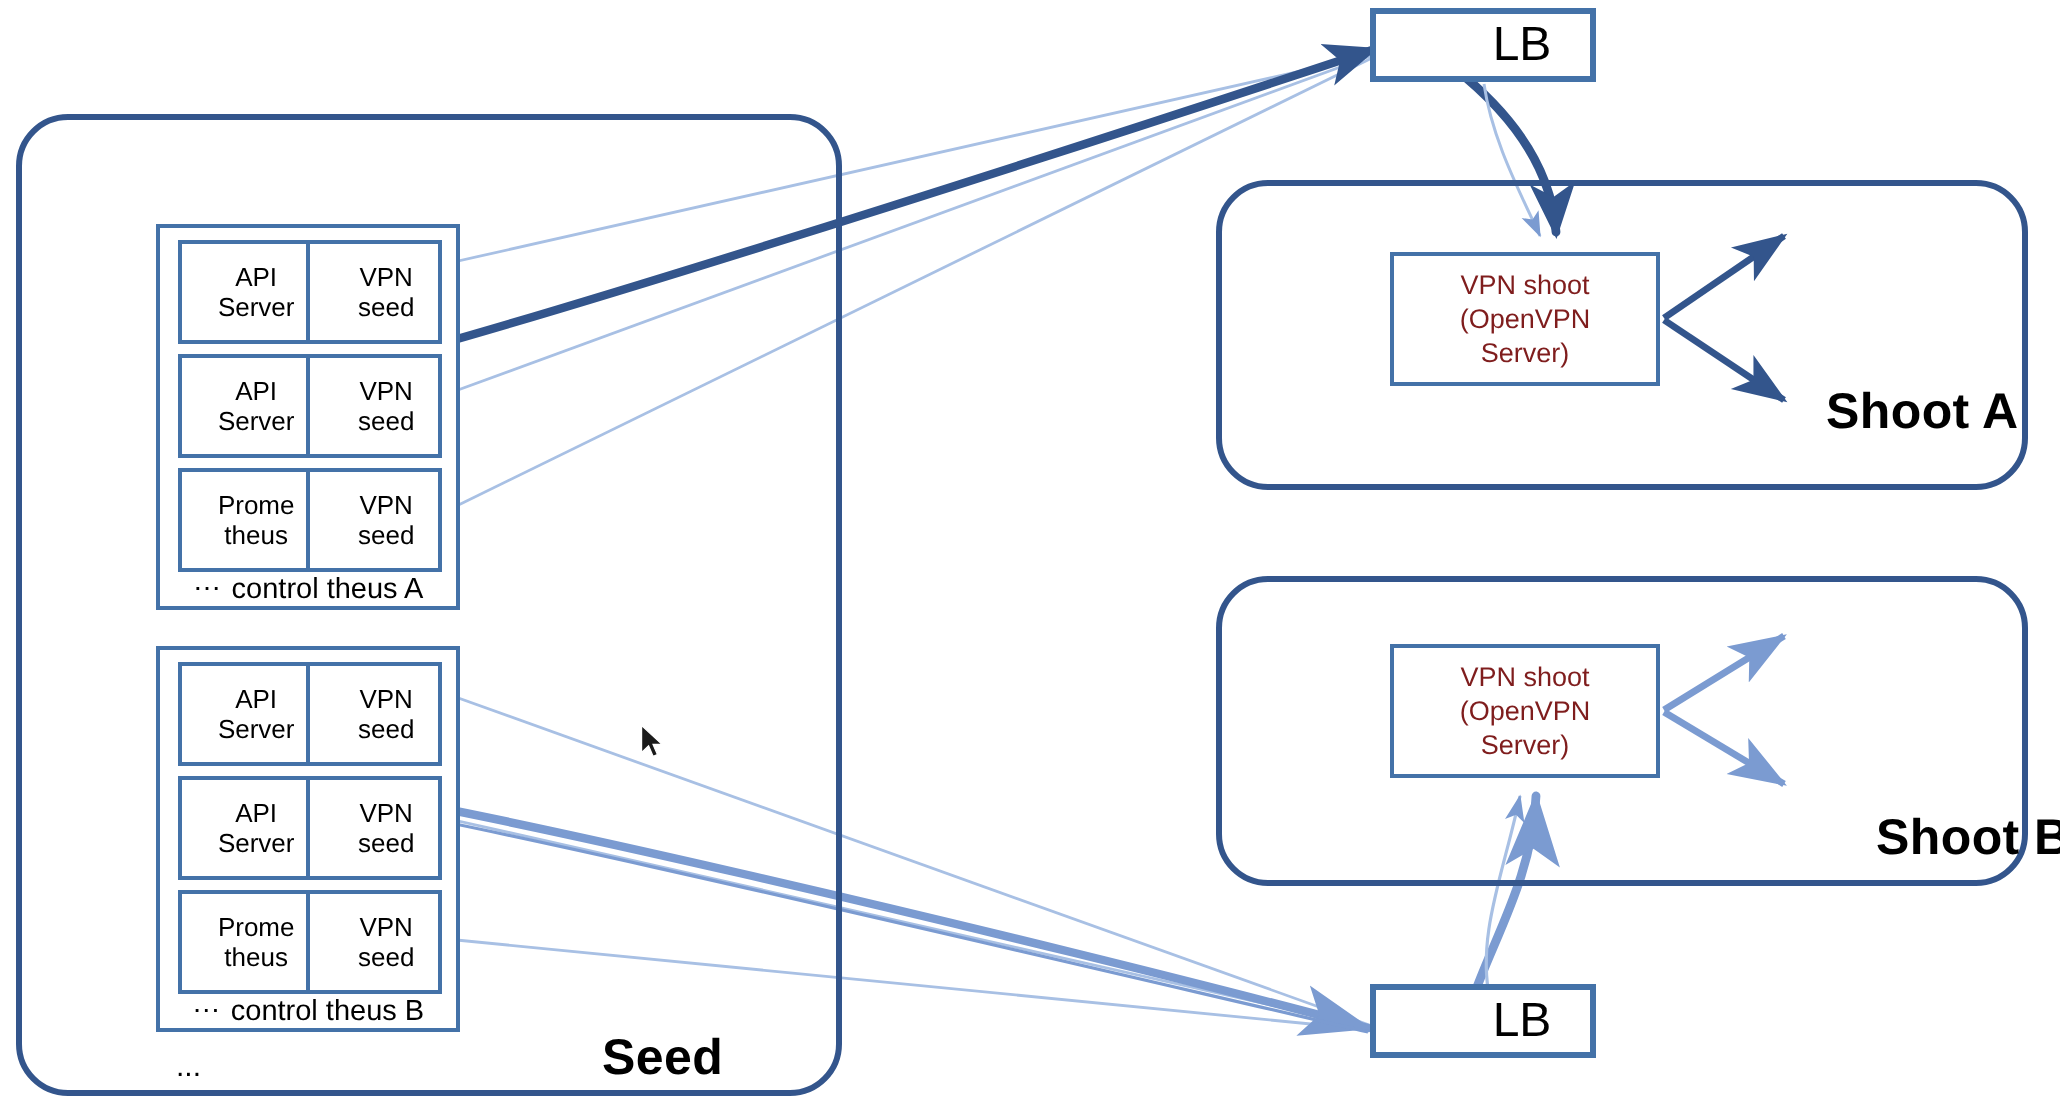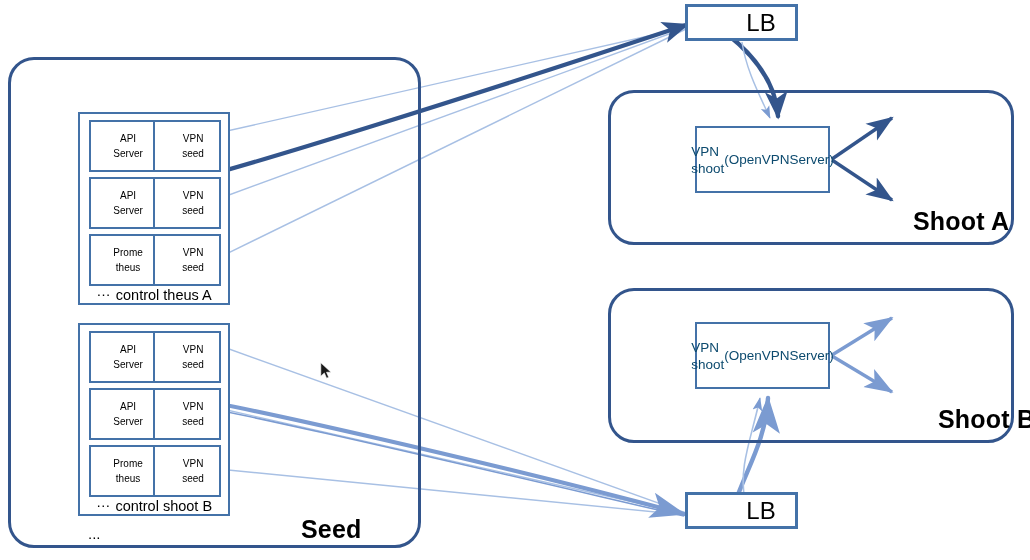--- a/index.html
+++ b/index.html
@@ -21,40 +21,40 @@
     border:2.5px solid #4472A8;background:#ffffff;
   }
   .cp-inner{
     position:absolute;box-sizing:border-box;
     border:2px solid #4472A8;background:#ffffff;
     display:flex;flex-direction:row;
   }
   .cp-cell{
     flex:1 1 50%;box-sizing:border-box;
     display:flex;align-items:center;justify-content:center;
-    font-size:10px;line-height:15px;text-align:center;color:#000;margin-left:12px;
+    font-size:13px;line-height:15px;text-align:center;color:#000;margin-left:12px;
   }
   .cp-cell.left{border-right:2px solid #4472A8;}
   .cp-caption{
     position:absolute;left:0;right:0;
     display:flex;align-items:center;justify-content:center;
     font-size:14.5px;color:#000;white-space:nowrap;
   }
   .cp-caption .dots{font-size:14.5px;margin-right:5px;align-self:flex-start;line-height:10px;}
   .lb-box{
     position:absolute;z-index:4;box-sizing:border-box;
     border:3px solid #4472A8;background:#ffffff;
     display:flex;align-items:center;justify-content:center;
     font-size:24px;font-weight:400;color:#000;padding-left:39px;
   }
   .vpn-box{
     position:absolute;z-index:3;box-sizing:border-box;
     border:2.5px solid #4472A8;background:#ffffff;
-    display:flex;flex-direction:row;align-items:center;justify-content:center;
-    font-size:13.5px;line-height:17px;color:#0c4a6e;text-align:left;
+    display:flex;flex-direction:column;align-items:center;justify-content:center;
+    font-size:13.5px;line-height:17px;color:#7f1d1d;text-align:right;
   }
   .ellipsis-free{
     position:absolute;z-index:3;font-size:15px;color:#000;
   }
   .cursor{position:absolute;z-index:10;width:12px;height:18px;}
 </style>
 </head>
 <body>
 
 <div id="stage">
@@ -180,30 +180,30 @@
               <span>theus</span></span>
       </div>
       <div class="cp-cell">
         <span><span>VPN</span><br>
               <span>seed</span></span>
       </div>
     </div>
 
     <div class="cp-caption" style="top:172px;height:18px;">
       <span class="dots">…</span>
-      <span>control shoot B</span>
+      <span>control theus B</span>
     </div>
   </div>
 
   <div class="lb-box" style="left:685px;top:4px;width:113px;height:37px;">LB</div>
 
   <div class="lb-box" style="left:685px;top:492px;width:113px;height:37px;">LB</div>
 
   <div class="rounded-zone" style="left:608px;top:90px;width:406px;height:155px;"></div>
-  <div class="zone-label" style="left:913px;top:207px;">Shoot A</div>
+  <div class="zone-label" style="left:913px;top:192px;">Shoot A</div>
   <div class="vpn-box" style="left:695px;top:126px;width:135px;height:67px;">
     <div>VPN shoot</div>
     <div>(OpenVPN</div>
     <div>Server)</div>
   </div>
 
   <div class="rounded-zone" style="left:608px;top:288px;width:406px;height:155px;"></div>
   <div class="zone-label" style="left:938px;top:405px;">Shoot B</div>
   <div class="vpn-box" style="left:695px;top:322px;width:135px;height:67px;">
     <div>VPN shoot</div>

